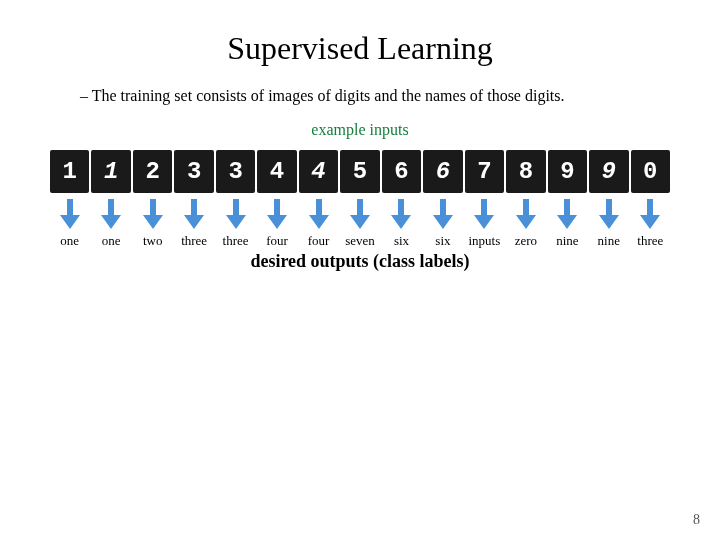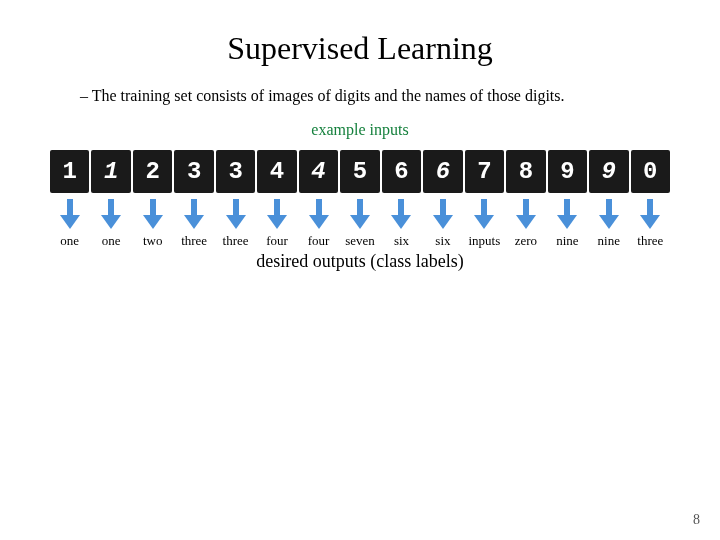--- a/index.html
+++ b/index.html
@@ -104,21 +104,21 @@
       text-align: center;
       font-size: 13px;
       color: #000;
       white-space: nowrap;
     }
 
     .desired-outputs-label {
       text-align: center;
       font-size: 18px;
       color: #000;
-      font-weight: normal;
+      font-weight: bold;
       margin-bottom: auto;
     }
 
     .page-number {
       position: absolute;
       bottom: 12px;
       right: 20px;
       font-size: 14px;
       color: #555;
     }

